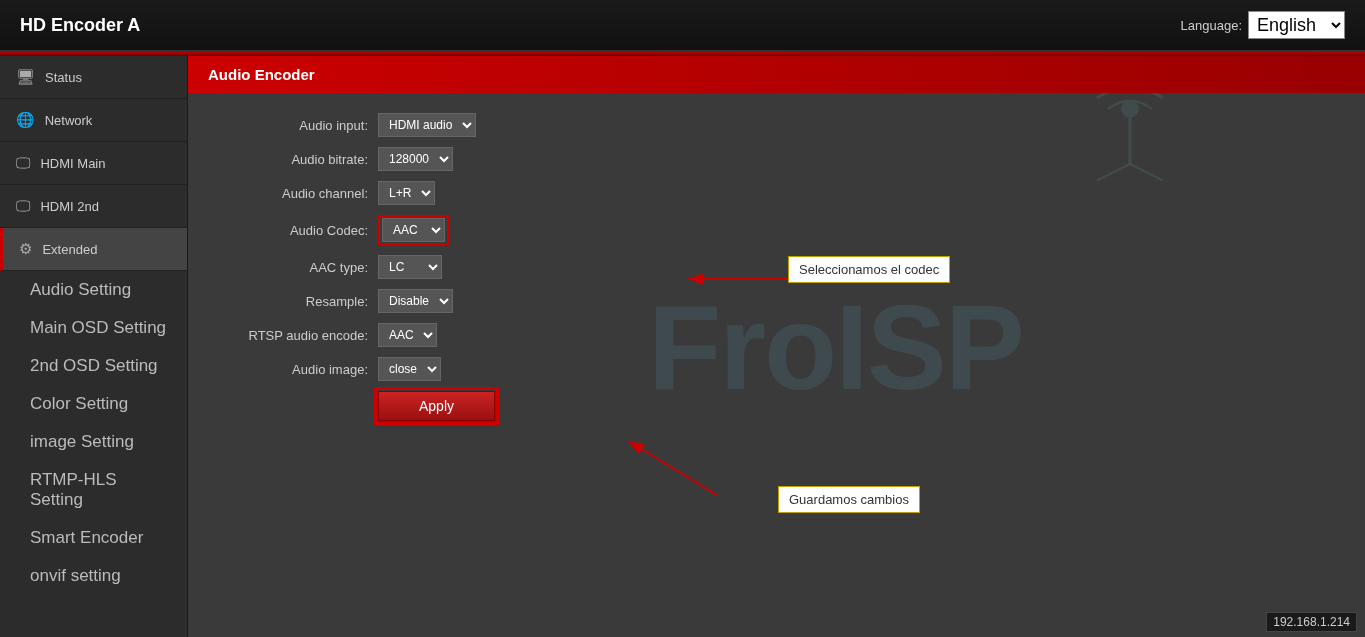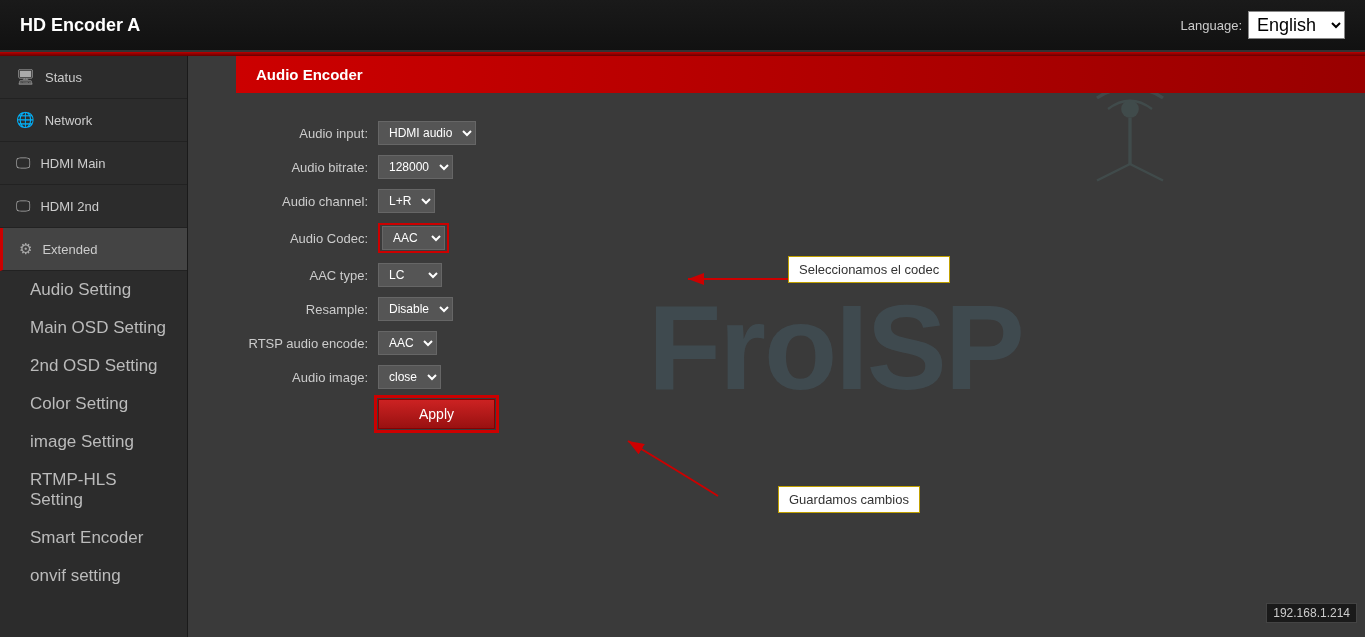--- a/index.html
+++ b/index.html
@@ -112,26 +112,25 @@
 
     
     #content-header {
       background: linear-gradient(to right, #c00, #900);
       color: #fff;
       font-size: 15px;
       font-weight: bold;
       padding: 10px 20px;
       position: relative;
       z-index: 1;
-      margin-left: 48px;
     }
 
     
     #form-area {
-      padding: 28px 30px;
+      padding: 20px 30px;
       position: relative;
       z-index: 1;
     }
     .form-row {
       display: flex;
       align-items: center;
       margin-bottom: 10px;
     }
     .form-label {
       width: 160px;
@@ -169,21 +168,21 @@
       padding: 5px 10px;
       font-size: 13px;
       font-weight: normal;
       white-space: nowrap;
       z-index: 10;
     }
 
     
     #ip-address {
       position: absolute;
-      bottom: 14px;
+      bottom: 5px;
       right: 8px;
       background: #1a1a1a;
       color: #ccc;
       font-size: 12px;
       padding: 2px 6px;
       border: 1px solid #444;
       z-index: 10;
     }
 
     

